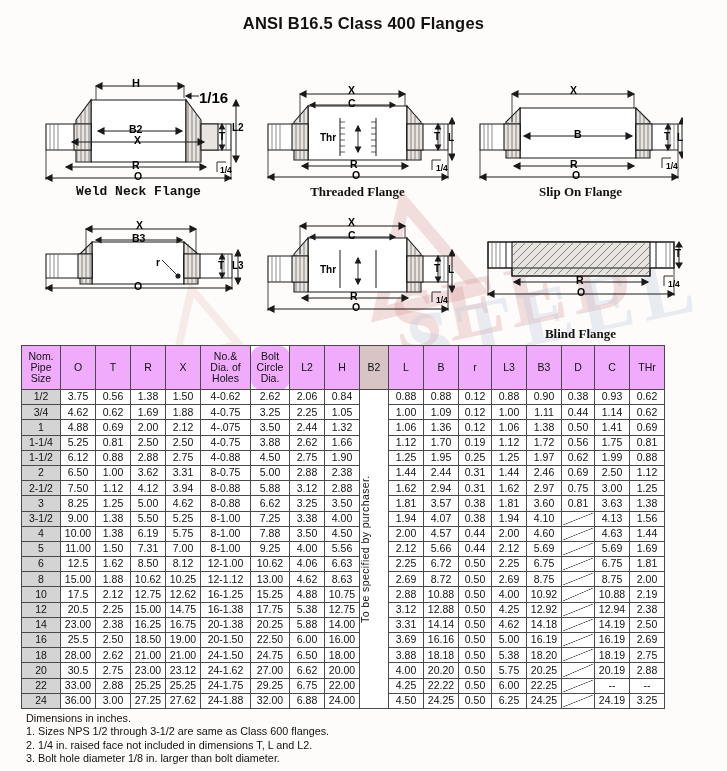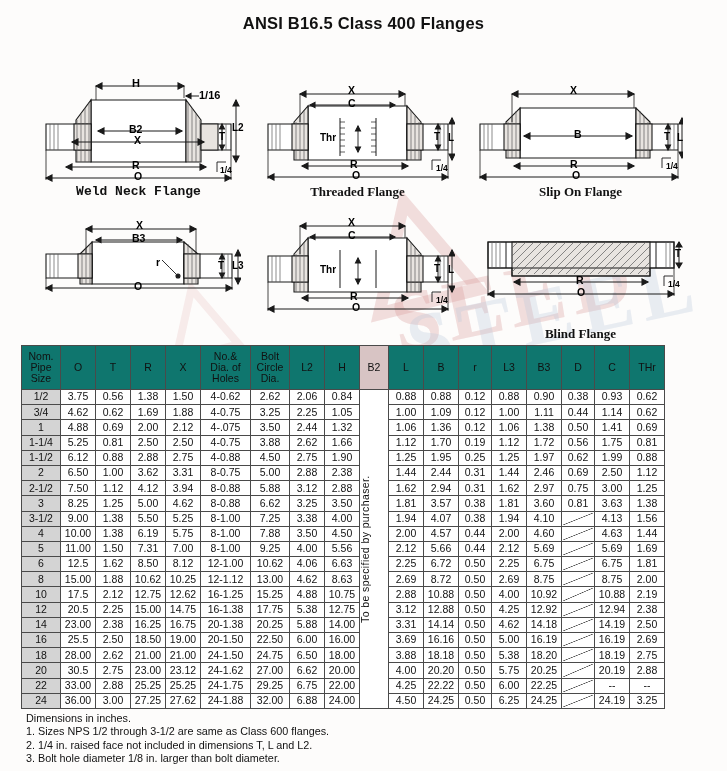--- a/index.html
+++ b/index.html
@@ -26,34 +26,34 @@
   .figcap{position:absolute;width:100%;text-align:center;font-size:13px;font-weight:bold;
           color:#111;font-family:"Liberation Serif","DejaVu Serif",serif;}
 
   
   .tablewrap{position:absolute;left:21px;top:345px;}
   table.dims{border-collapse:collapse;font-size:10.5px;color:#111;
              font-family:"Liberation Sans",sans-serif;}
   table.dims th,table.dims td{
       border:1px solid #4a4a4a;text-align:center;vertical-align:middle;
       padding:0;line-height:1.08;height:14.2px;white-space:nowrap;background:#fff;}
-  table.dims thead th{background:#0f766e;font-weight:normal;height:43px;font-size:10.5px;}
+  table.dims thead th{background:#f0abfc;font-weight:normal;height:43px;font-size:10.5px;}
   table.dims td.nps{background:#d4d4d4;font-weight:normal;}
   table.dims td.slash{position:relative;background:#fff;}
   table.dims td.slash::after{content:"";position:absolute;left:1px;right:1px;top:1px;bottom:1px;
       background:linear-gradient(to bottom right,
         transparent calc(50% - .6px),#3a3a3a 50%,transparent calc(50% + .6px));}
   th.b2head{background:#d8c4c4 !important;}
   td.b2cell{background:#fff;padding:0;}
   .b2vert{writing-mode:vertical-rl;transform:rotate(180deg);
           font-size:10.5px;white-space:nowrap;letter-spacing:.4px;
           display:flex;align-items:center;justify-content:center;height:100%;}
 
   .w-nps{width:38px;} .w-num{width:34px;} .w-holes{width:49px;}
-  .w-bcd{width:38px;} .w-b2{width:28px;} .w-r{width:32px;}
+  .w-bcd{width:38px;border-radius:11px;} .w-b2{width:28px;} .w-r{width:32px;}
 
   .notes{position:absolute;left:26px;top:712px;font-size:10.8px;color:#111;
          line-height:13.4px;font-family:"Liberation Sans",sans-serif;}
   .notes div{white-space:nowrap;}
 </style>
 </head>
 <body>
 
 <div class="watermark">
   <div class="wm-a" style="left:355px;top:150px;font-size:150px;
@@ -121,21 +121,21 @@
           <path d="M200 100 l-3 -6 l6 0 Z" fill="#1a1a1a"></path>
 
           <path d="M186 62 L186 88" stroke-width="1"></path>
           <path d="M186 62 l-2.5 5 l5 0 Z" fill="#1a1a1a"></path>
           <path d="M186 88 l-2.5 -5 l5 0 Z" fill="#1a1a1a"></path>
 
           <path d="M181 100 L181 110 M181 100 L190 100" stroke-width=".9"></path>
         </g>
       </svg>
       <span style="position:absolute;left:96px;top:15px;font-size:11px;font-weight:bold;">H</span>
-      <span style="position:absolute;left:163px;top:27px;font-size:11px;font-weight:bold;">1/16</span>
+      <span style="position:absolute;left:163px;top:27px;font-size:15px;font-weight:bold;">1/16</span>
       <span style="position:absolute;left:93px;top:61px;font-size:10.5px;font-weight:bold;">B2</span>
       <span style="position:absolute;left:98px;top:72px;font-size:10.5px;font-weight:bold;">X</span>
       <span style="position:absolute;left:96px;top:97px;font-size:10.5px;font-weight:bold;">R</span>
       <span style="position:absolute;left:98px;top:108px;font-size:10.5px;font-weight:bold;">O</span>
       <span style="position:absolute;left:196px;top:60px;font-size:10px;font-weight:bold;">L2</span>
       <span style="position:absolute;left:183px;top:69px;font-size:10px;font-weight:bold;">T</span>
       <span style="position:absolute;left:184px;top:103px;font-size:8.5px;font-weight:bold;">1/4</span>
     </div>
     <div class="figcap" style="top:122px;font-family:Liberation Mono, monospace;">Weld Neck Flange</div>
   </div>

